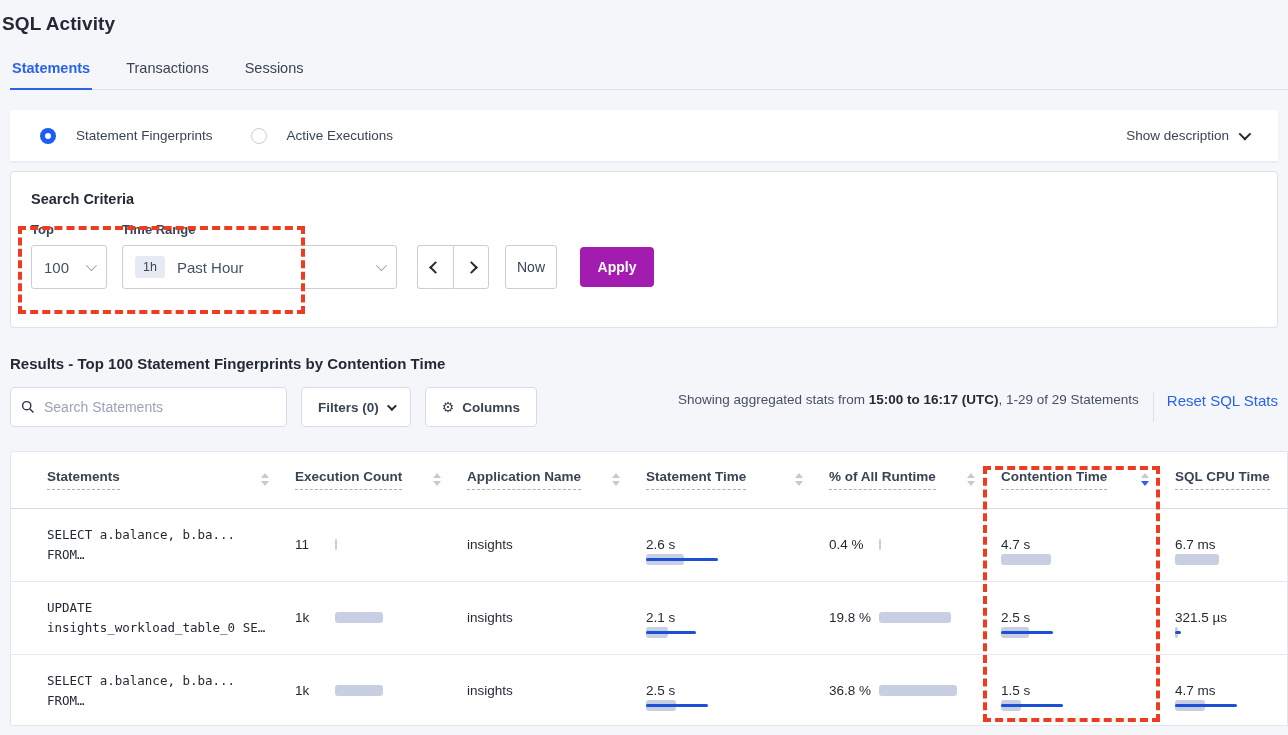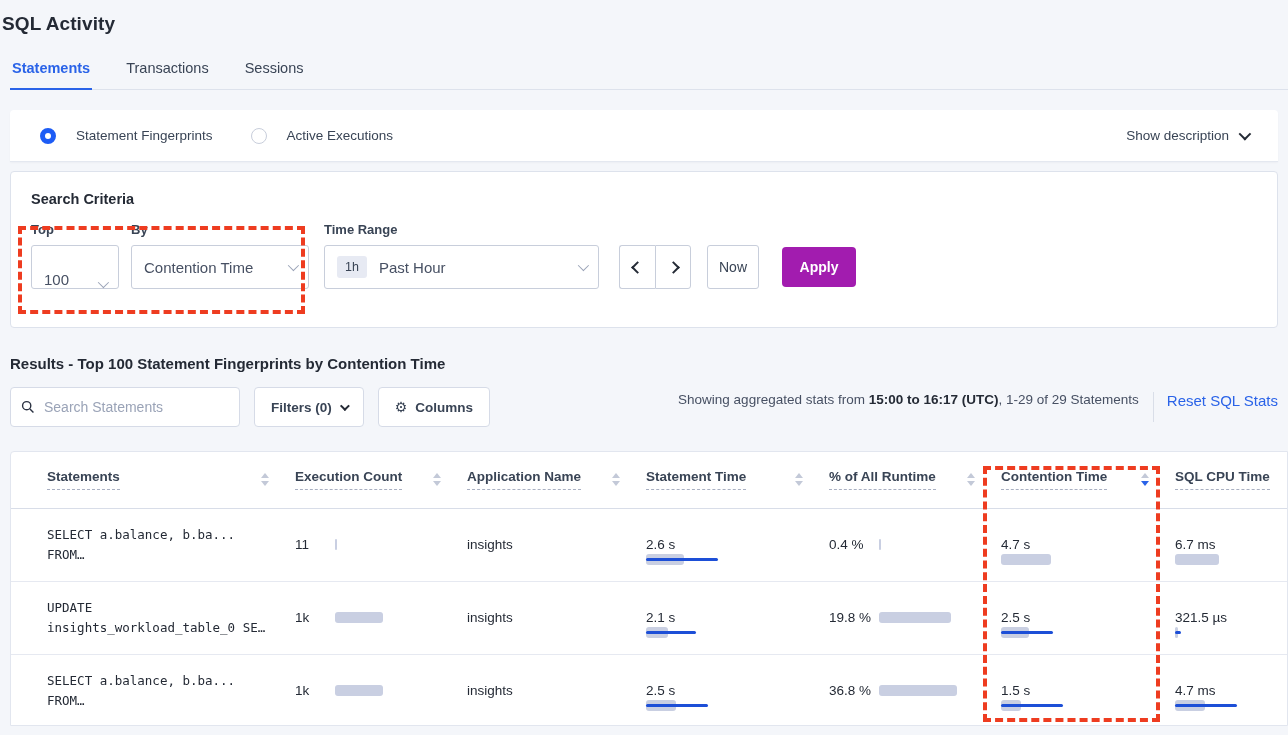--- a/index.html
+++ b/index.html
@@ -48,21 +48,21 @@
   }
   .criteria-title { font-size:14.5px; font-weight:700; color:#242a35; }
   .criteria-row { display:flex; margin-top:15px; }
   .field { display:flex; flex-direction:column; }
   .field-label { font-size:13px; font-weight:600; color:#394455; margin-bottom:8px; }
   .select {
     height:44px; border:1px solid #c8cedb; border-radius:3px; background:#fff;
     display:flex; align-items:center; padding:0 12px; font-size:15px; color:#475063; cursor:pointer;
   }
   .select .chev { margin-left:auto; }
-  .sel-top { width:88px;align-items:flex-end; }
+  .sel-top { width:76px; }
   .sel-by  { width:178px; margin-left:12px0; }
   .f-by { margin-left:12px; }
   .f-time { margin-left:15px; }
   .sel-time { width:275px; }
   .time-badge { background:#e7eaf3; border-radius:3px; font-size:12.5px; font-weight:400; color:#394455; padding:4px 8px; margin-right:12px; }
   .nav-group { display:flex; margin-left:20px; align-self:flex-end; }
   .nav-btn {
     width:36px; height:44px; background:#fff; border:1px solid #c8cedb;
     display:flex; align-items:center; justify-content:center; cursor:pointer;
   }
@@ -76,21 +76,21 @@
   .apply-btn {
     margin-left:23px; align-self:flex-end; margin-bottom:2px; width:74px; height:40px;
     background:#a21caf; border:none; border-radius:4px; color:#fff; font-size:14px; font-weight:600;
     display:flex; align-items:center; justify-content:center; cursor:pointer;
   }
 
   
   .results-heading { margin:27px 0 0 10px; font-size:15px; font-weight:700; color:#242a35; }
   .controls-row { display:flex; align-items:center; margin:15px 0 0 10px; width:1268px; }
   .search-box {
-    width:230px; height:40px; background:#fff; border:1px solid #d6dbe7; border-radius:4px;
+    width:277px; height:40px; background:#fff; border:1px solid #d6dbe7; border-radius:4px;
     display:flex; align-items:center; padding:0 10px;
   }
   .search-box input { border:none; outline:none; font-size:14px; color:#394455; width:100%; font-family:"Liberation Sans",sans-serif; }
   .search-box input::placeholder { color:#9aa3b7; }
   .icon-search { width:14px; height:14px; margin-right:9px; flex:0 0 auto; }
   .btn-light {
     height:40px; background:#fff; border:1px solid #d6dbe7; border-radius:4px;
     display:flex; align-items:center; gap:8px; padding:4px 16px; margin-left:14px;
     font-size:13.5px; font-weight:600; color:#394455; cursor:pointer;
   }
@@ -168,27 +168,20 @@
   <div class="criteria-card">
     <div class="criteria-title">Search Criteria</div>
     <div class="criteria-row">
       <div class="field">
         <span class="field-label">Top</span>
         <div class="select sel-top">
           <span>100</span>
           <span class="chev down light"></span>
         </div>
       </div>
-      <div class="field f-by">
-        <span class="field-label">By</span>
-        <div class="select sel-by" style="width:178px">
-          <span>Contention Time</span>
-          <span class="chev down light"></span>
-        </div>
-      </div>
       <div class="field f-time">
         <span class="field-label">Time Range</span>
         <div class="select sel-time">
           <span class="time-badge">1h</span>
           <span>Past Hour</span>
           <span class="chev down light"></span>
         </div>
       </div>
       <div class="nav-group">
         <div class="nav-btn prev">

